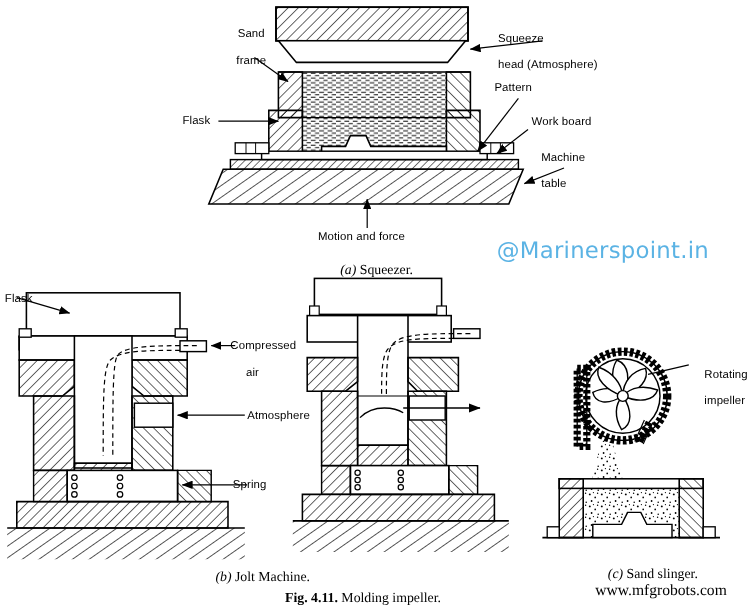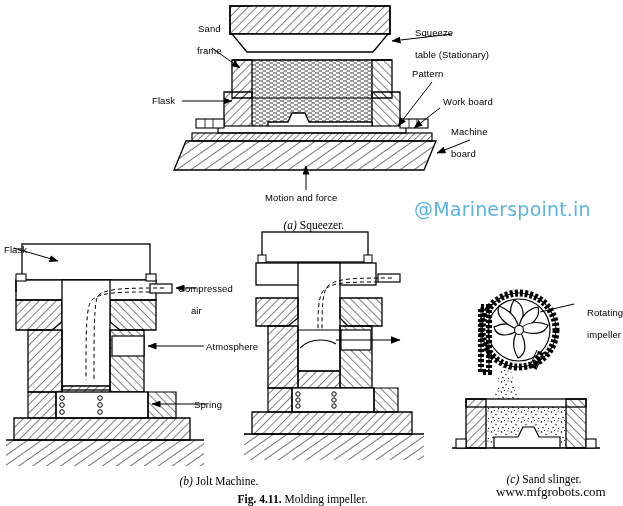--- a/index.html
+++ b/index.html
@@ -339,48 +339,48 @@
 
       <g stroke="#000" stroke-width="1" fill="none">
         <path d="M574,304 L540,312"></path>
       </g>
     </g>
 
   </svg>
 
   <div class="lbl" style="left:404px; top:16px;">
     <span>Squeeze</span><br>
-    <span>table (Stationary)</span>
+    <span>head (Atmosphere)</span>
   </div>
 
   <div class="lbl" style="left:186px; top:12px; text-align:center;">
     <span>Sand</span><br>
     <span>frame</span>
   </div>
 
   <div class="lbl" style="left:152px; top:95px;">Flask</div>
 
   <div class="lbl" style="left:412px; top:68px;">Pattern</div>
 
   <div class="lbl" style="left:443px; top:96px;">Work board</div>
 
   <div class="lbl" style="left:440px; top:115px;">
     <span>Machine</span><br>
-    <span>board</span>
+    <span>table</span>
   </div>
 
   <div class="lbl" style="left:265px; top:192px;">Motion and force</div>
 
   <div class="cap" style="left:272px; top:207px;">
     <i>(a)</i><span> Squeezer.</span>
   </div>
 
   <div class="lbl" style="left:4px; top:244px;">Flask</div>
 
-  <div class="lbl" style="left:167px; top:272px;">
+  <div class="lbl" style="left:181px; top:272px;">
     <span>Compressed</span><br>
     <span style="margin-left:13px; display:inline-block;">air</span>
   </div>
 
   <div class="lbl" style="left:206px; top:341px;">Atmosphere</div>
 
   <div class="lbl" style="left:194px; top:399px;">Spring</div>
 
   <div class="cap" style="left:168px; top:463px;">
     <i>(b)</i><span> Jolt Machine.</span>

